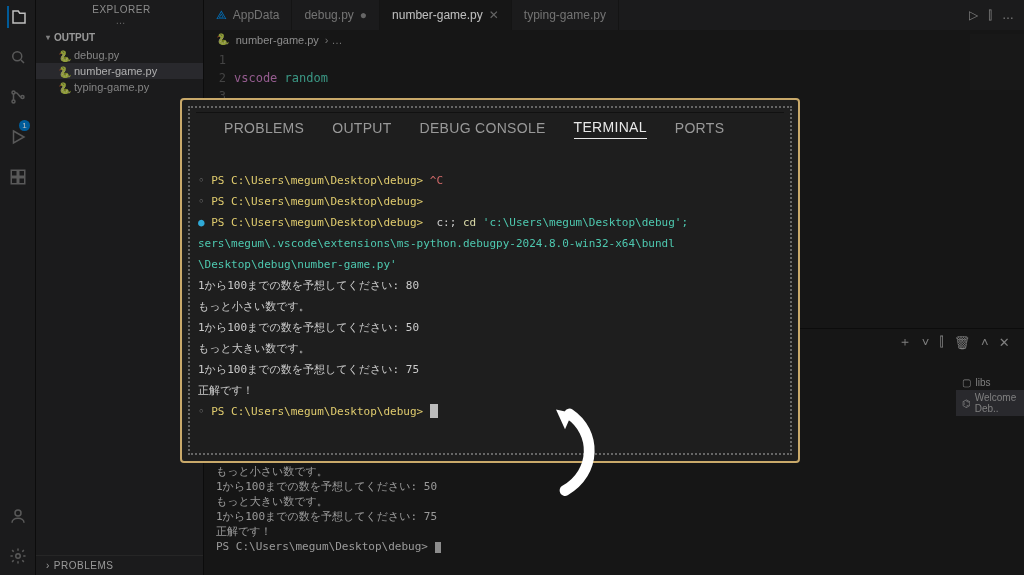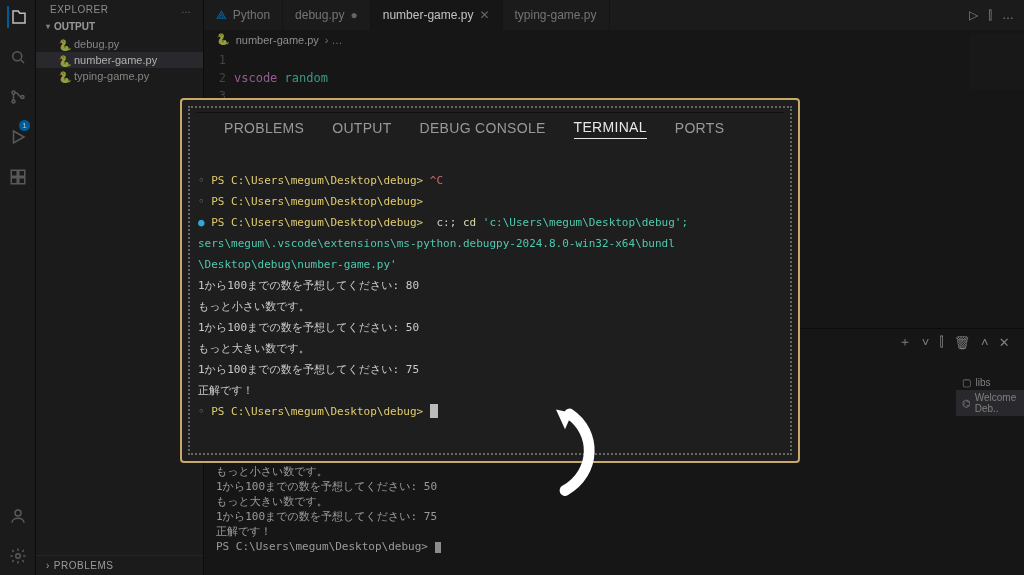--- a/index.html
+++ b/index.html
@@ -4,21 +4,21 @@
 <style>
   * { box-sizing: border-box; margin: 0; padding: 0; }
   html, body { width: 1024px; height: 575px; overflow: hidden; background: #1e1e1e; font-family: "Segoe UI", Arial, sans-serif; color: #ccc; font-size: 12px; }
   .root { display: flex; flex-direction: row; width: 100%; height: 100%; }
   .activity-bar { width: 36px; background: #252526; display: flex; flex-direction: column; align-items: center; padding-top: 6px; gap: 18px; border-right: 1px solid #111; }
   .activity-bar .ab-icon { width: 22px; height: 22px; display:flex; align-items:center; justify-content:center; color:#777; cursor:pointer; }
   .activity-bar .ab-icon.active { color:#fff; border-left:2px solid #007acc; padding-left:0; }
   .activity-bar .ab-icon svg { width:18px; height:18px; }
   .badge { position:absolute; margin-left:14px; margin-top:-24px; background:#007acc; color:#fff; border-radius:50%; font-size:8px; padding:1px 3px;}
   .sidebar { width: 168px; background:#252526; display:flex; flex-direction:column; border-right:1px solid #111; }
-  .sb-header { display:flex; align-items:center; justify-content:space-between; padding:4px 10px 4px 14px; color:#bbb; font-size:10px; letter-spacing:0.5px; }
+  .sb-header { display:flex; align-items:center; justify-content:space-between; padding:4px 10px 4px 14px; color:#bbb; font-size:10px; letter-spacing:0.5px;flex-direction:column; }
   .sb-dots { color:#888; letter-spacing:2px; cursor:pointer;}
   .sb-section { padding:2px 8px 2px 10px; font-size:10px; font-weight:700; color:#ccc; display:flex; align-items:center; gap:4px; cursor:pointer;}
   .sb-section .chev { font-size:8px; color:#aaa; }
   .sb-items { padding:2px 0 4px 0; }
   .sb-item { display:flex; align-items:center; gap:6px; padding:2px 8px 2px 22px; font-size:11px; color:#b0b0b0; cursor:pointer; }
   .sb-item.active { background:#37373d; color:#e7e7e7; }
   .sb-item .file-icon { width:10px; height:10px; }
   .outline { margin-top:auto; border-top:1px solid #333; padding:4px 10px; font-size:10px; letter-spacing:0.5px; color:#ccc; display:flex; align-items:center; gap:4px; cursor:pointer;}
   .main { flex:1; display:flex; flex-direction:column; position:relative; background:#1e1e1e; }
   .tab-bar { display:flex; align-items:center; height:30px; background:#252526; }
@@ -145,21 +145,21 @@
       <span class="chev">›</span>
       <span>PROBLEMS</span>
     </div>
   </div>
 
   <div class="main">
 
     <div class="tab-bar">
       <div class="tab">
         <span style="color:#0098ff;">⟁</span>
-        <span>Python</span>
+        <span>AppData</span>
       </div>
       <div class="tab">
         <span>debug.py</span>
         <span class="dot">●</span>
       </div>
       <div class="tab active">
         <span>number-game.py</span>
         <span class="close">✕</span>
       </div>
       <div class="tab">

